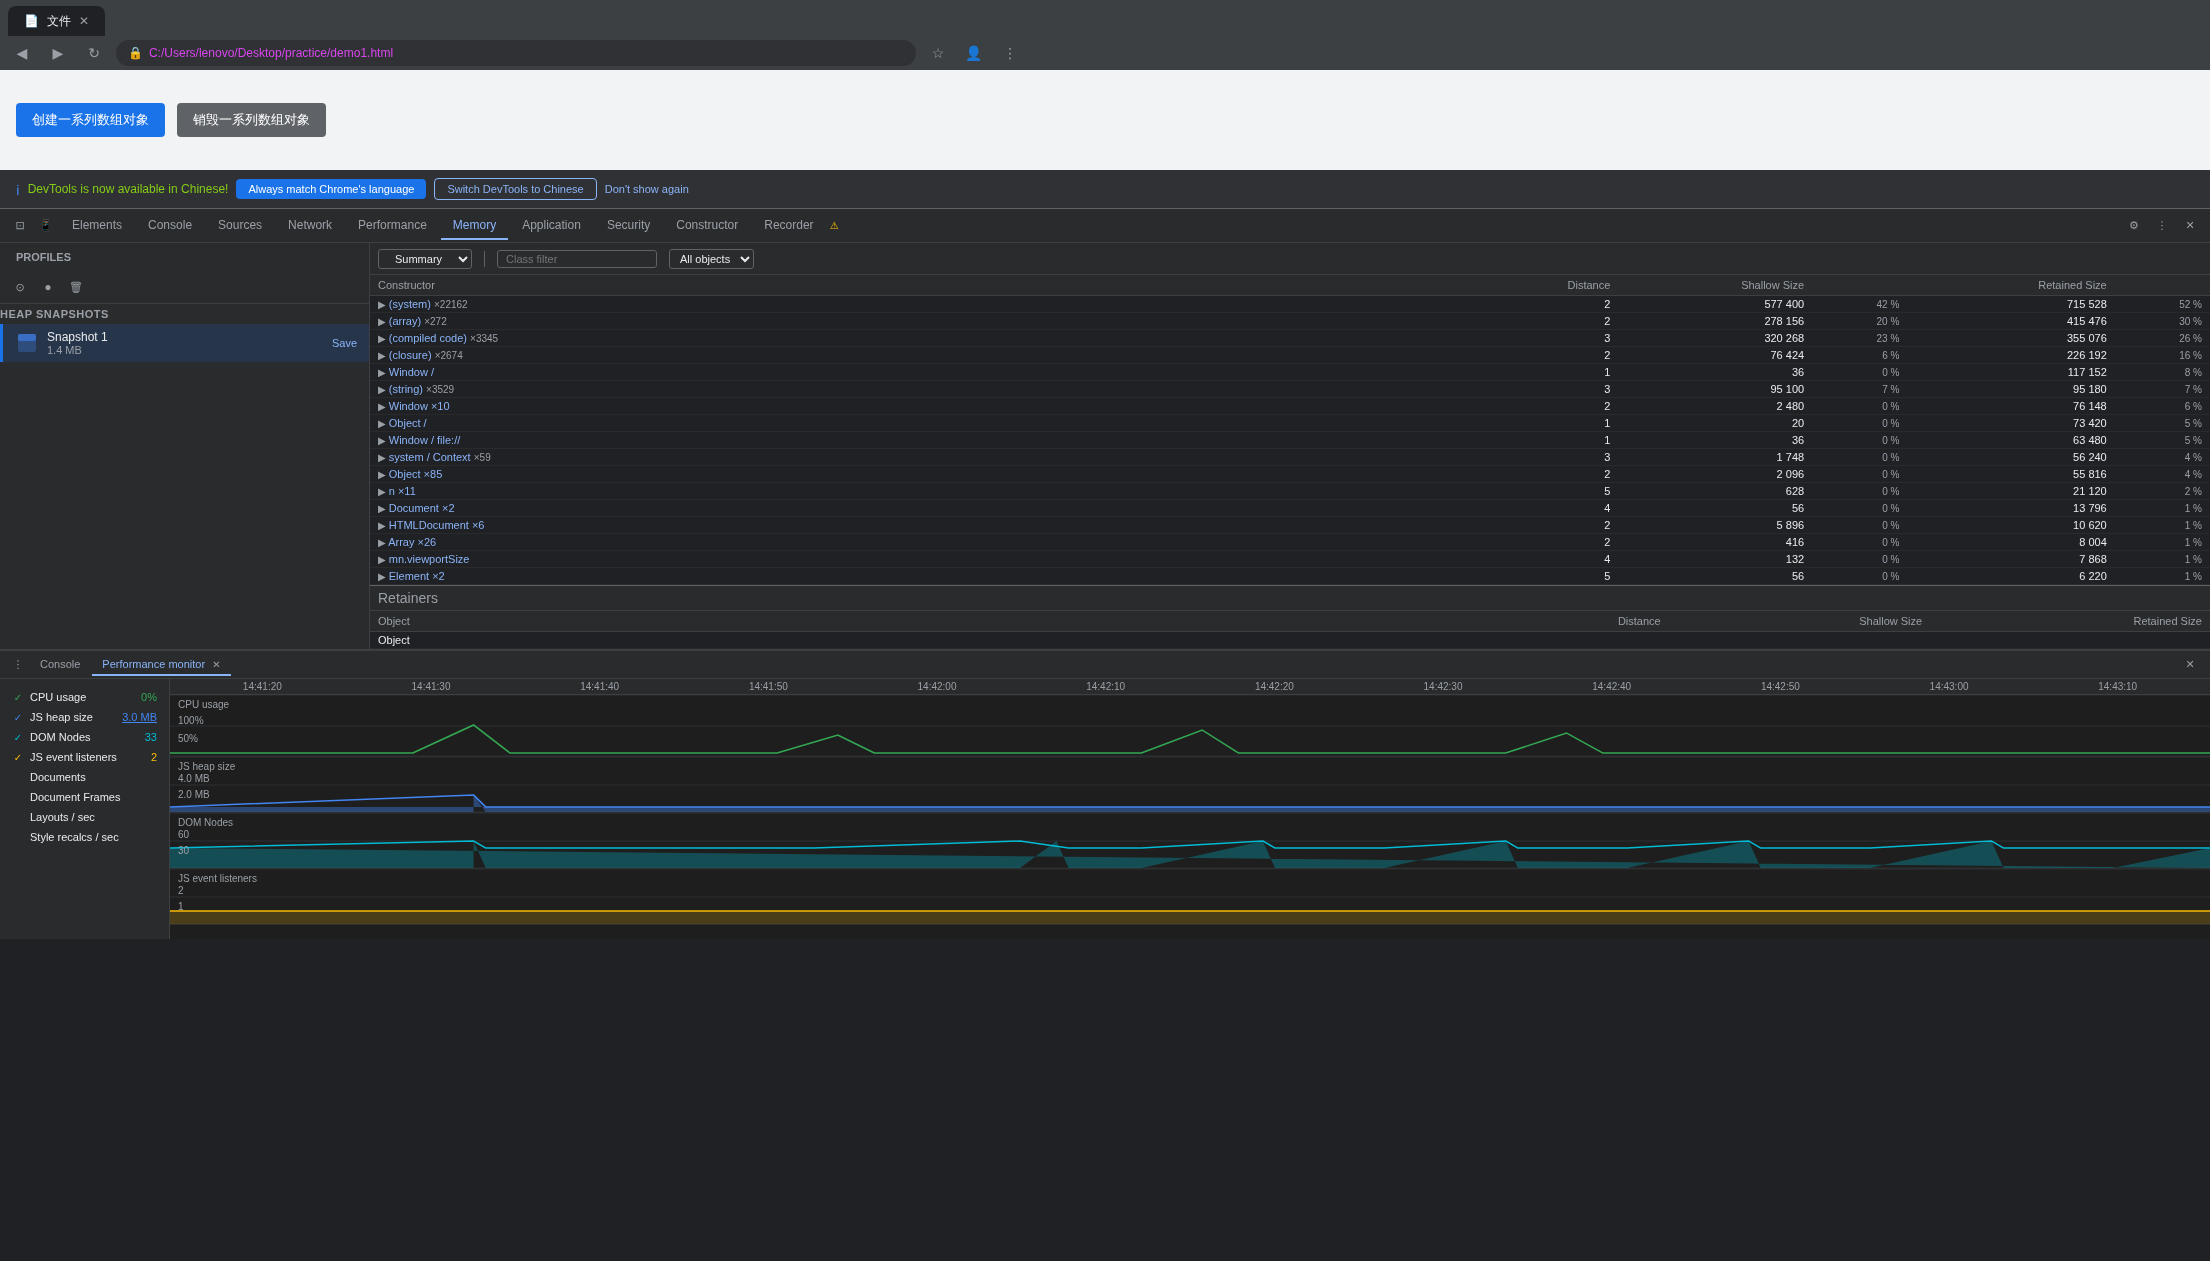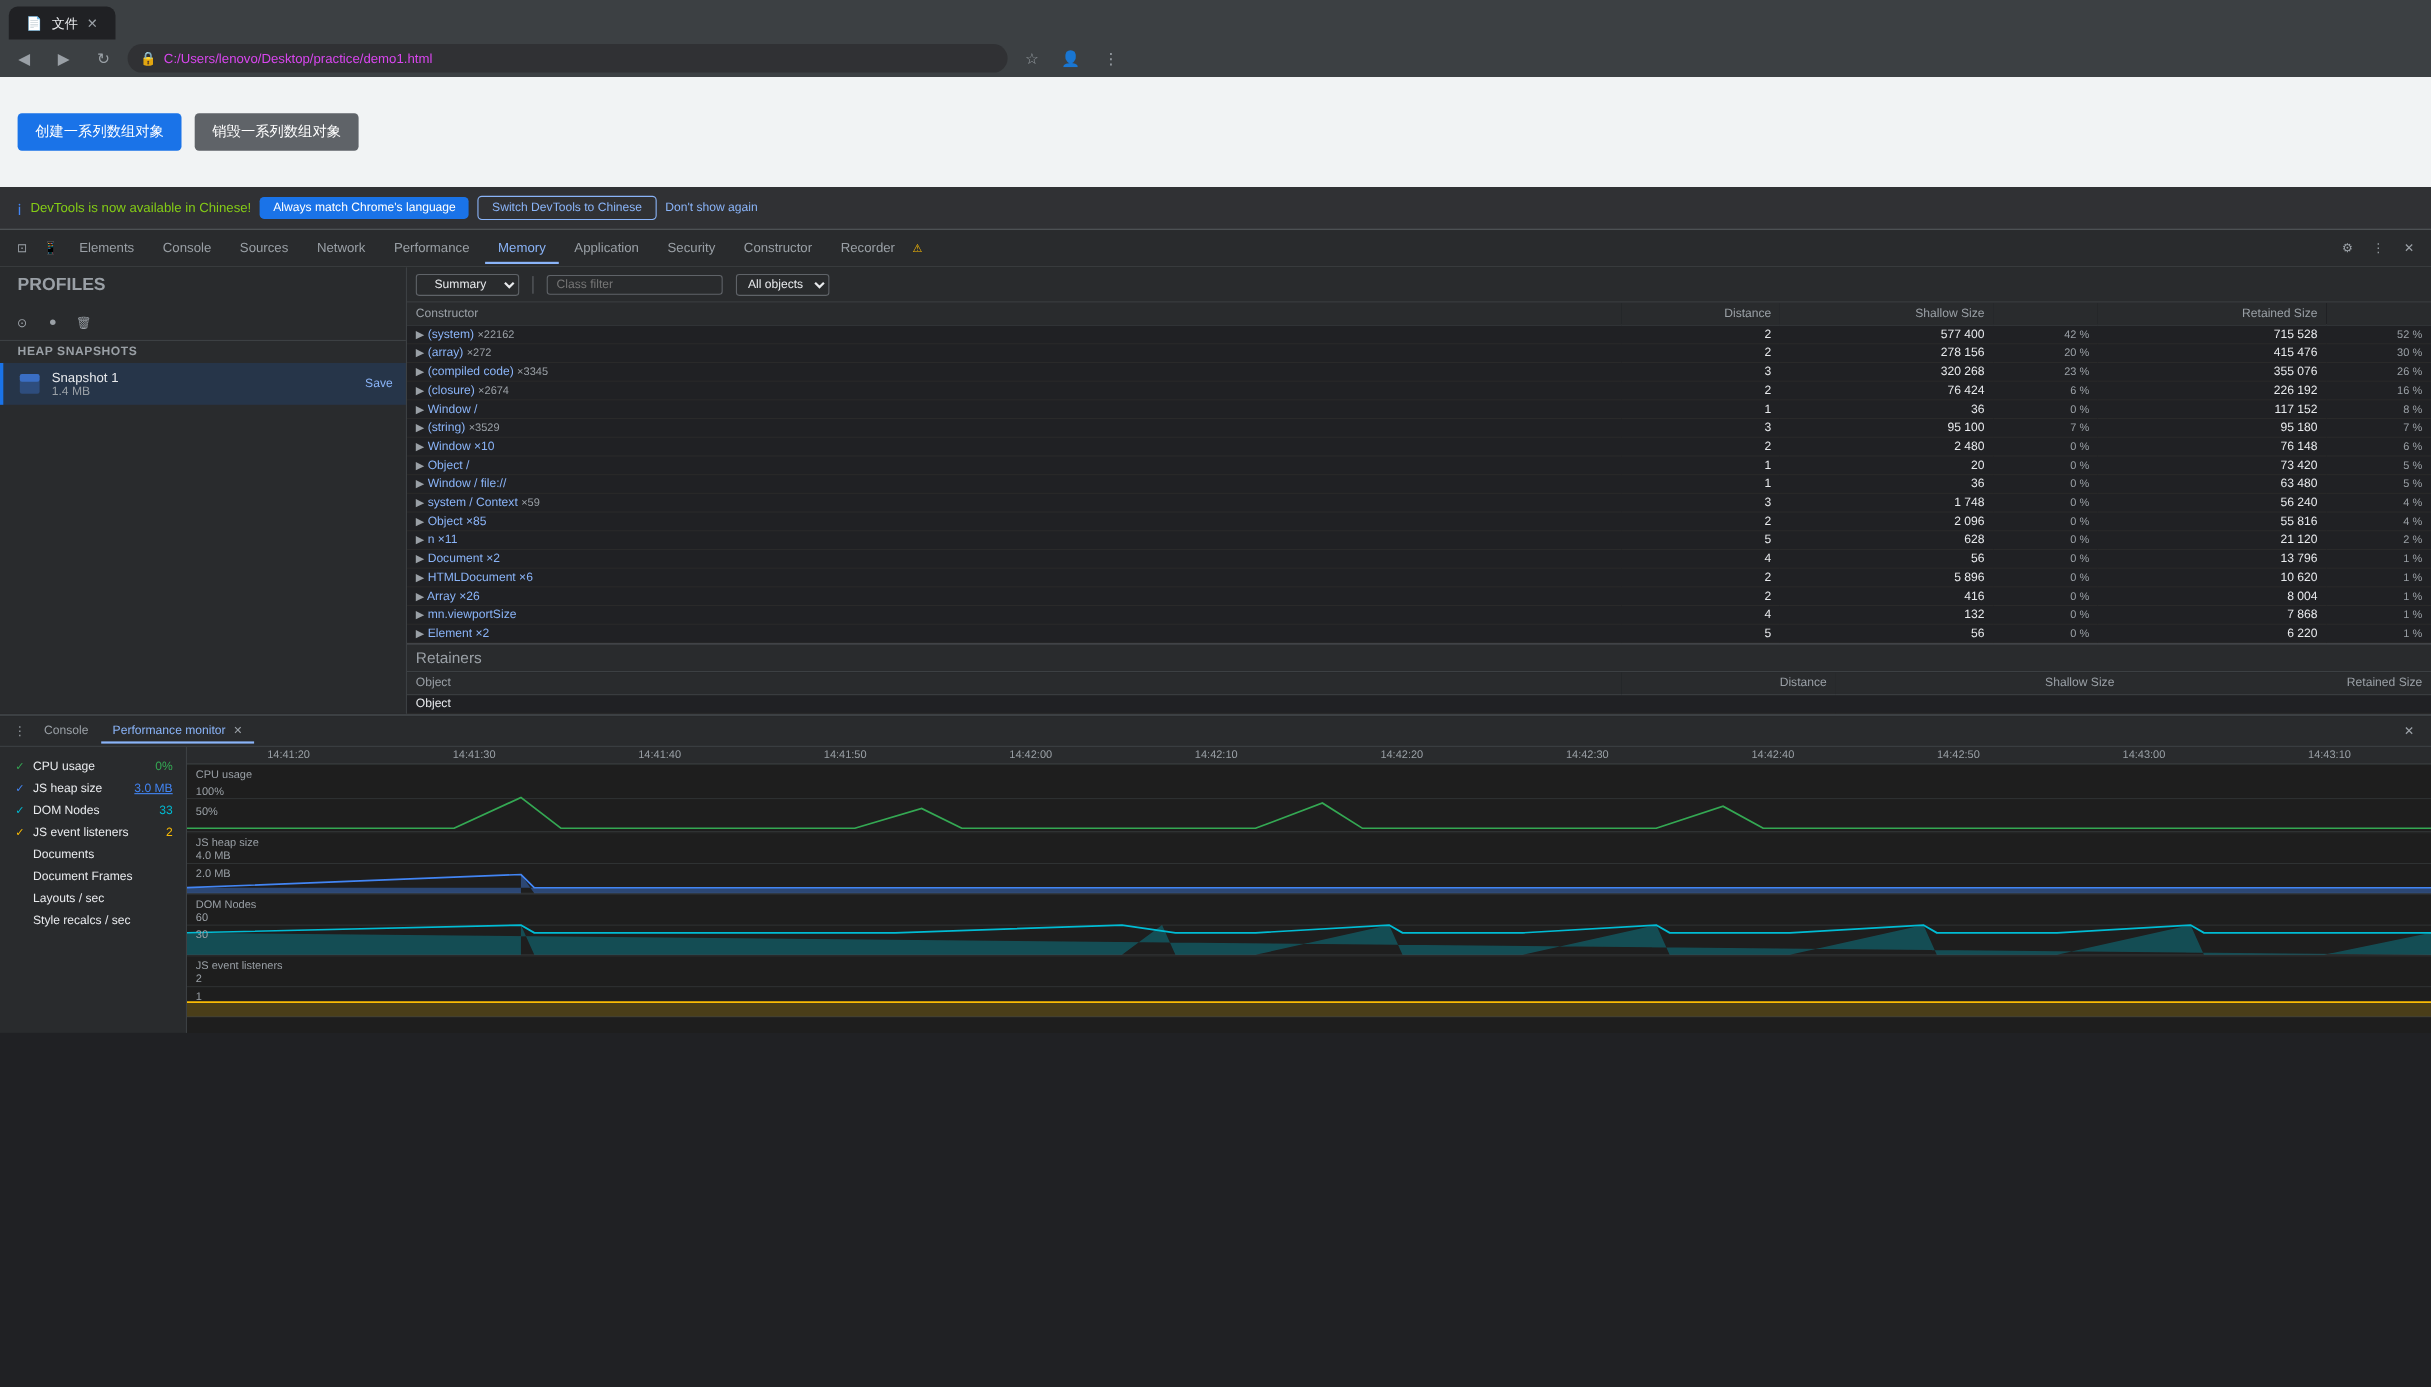--- a/index.html
+++ b/index.html
@@ -30,22 +30,22 @@
     .devtools { display: flex; flex-direction: column; background: #202124; flex: 1; }
     .devtools-tabs { display: flex; align-items: center; background: #292b2d; border-bottom: 1px solid #3c4043; height: 34px; padding: 0 8px; gap: 2px; }
     .devtools-tab { padding: 6px 12px; color: #9aa0a6; font-size: 12px; cursor: pointer; border-bottom: 2px solid transparent; }
     .devtools-tab.active { color: #8ab4f8; border-bottom: 2px solid #8ab4f8; }
     .devtools-tab-icons { margin-left: auto; display: flex; gap: 4px; }
     .devtools-tab-icon-btn { width: 24px; height: 24px; display: flex; align-items: center; justify-content: center; color: #9aa0a6; cursor: pointer; border-radius: 3px; }
 
     
     .memory-panel { display: flex; flex: 1; }
     .memory-sidebar { width: 370px; background: #292b2d; border-right: 1px solid #3c4043; display: flex; flex-direction: column; }
-    .sidebar-section-title { padding: 8px 16px; color: #9aa0a6; font-size: 16px; font-weight: 600; text-transform: uppercase; }
-    .sidebar-sub-title { padding: 4px 16px; color: #9aa0a6; font-size: 11px; font-weight: 600; letter-spacing: 0.5px; }
+    .sidebar-section-title { padding: 8px 16px; color: #9aa0a6; font-size: 11px; font-weight: 600; text-transform: uppercase; }
+    .sidebar-sub-title { padding: 4px 0; color: #9aa0a6; font-size: 11px; font-weight: 600; letter-spacing: 0.5px; }
     .snapshot-item { display: flex; align-items: center; padding: 6px 12px; gap: 8px; background: #1a73e826; border-left: 3px solid #1a73e8; }
     .snapshot-icon { width: 24px; height: 24px; }
     .snapshot-info { flex: 1; }
     .snapshot-name { color: #e8eaed; font-size: 12px; }
     .snapshot-size { color: #9aa0a6; font-size: 11px; }
     .snapshot-save { color: #8ab4f8; font-size: 11px; cursor: pointer; }
 
     
     .memory-main { flex: 1; display: flex; flex-direction: column; }
     .memory-toolbar { display: flex; align-items: center; background: #292b2d; border-bottom: 1px solid #3c4043; padding: 4px 8px; gap: 8px; height: 32px; }

